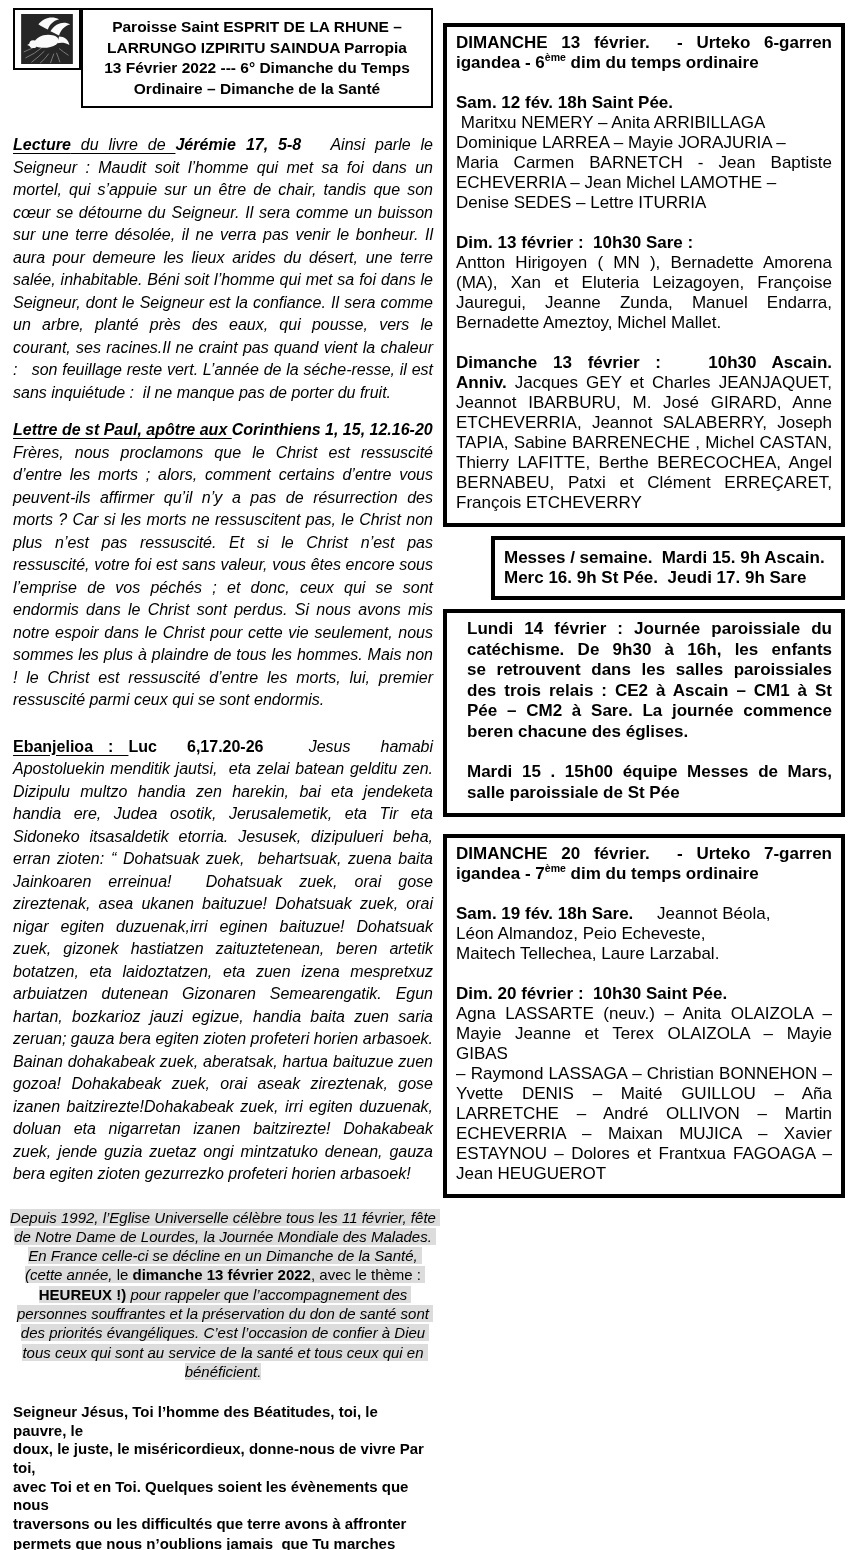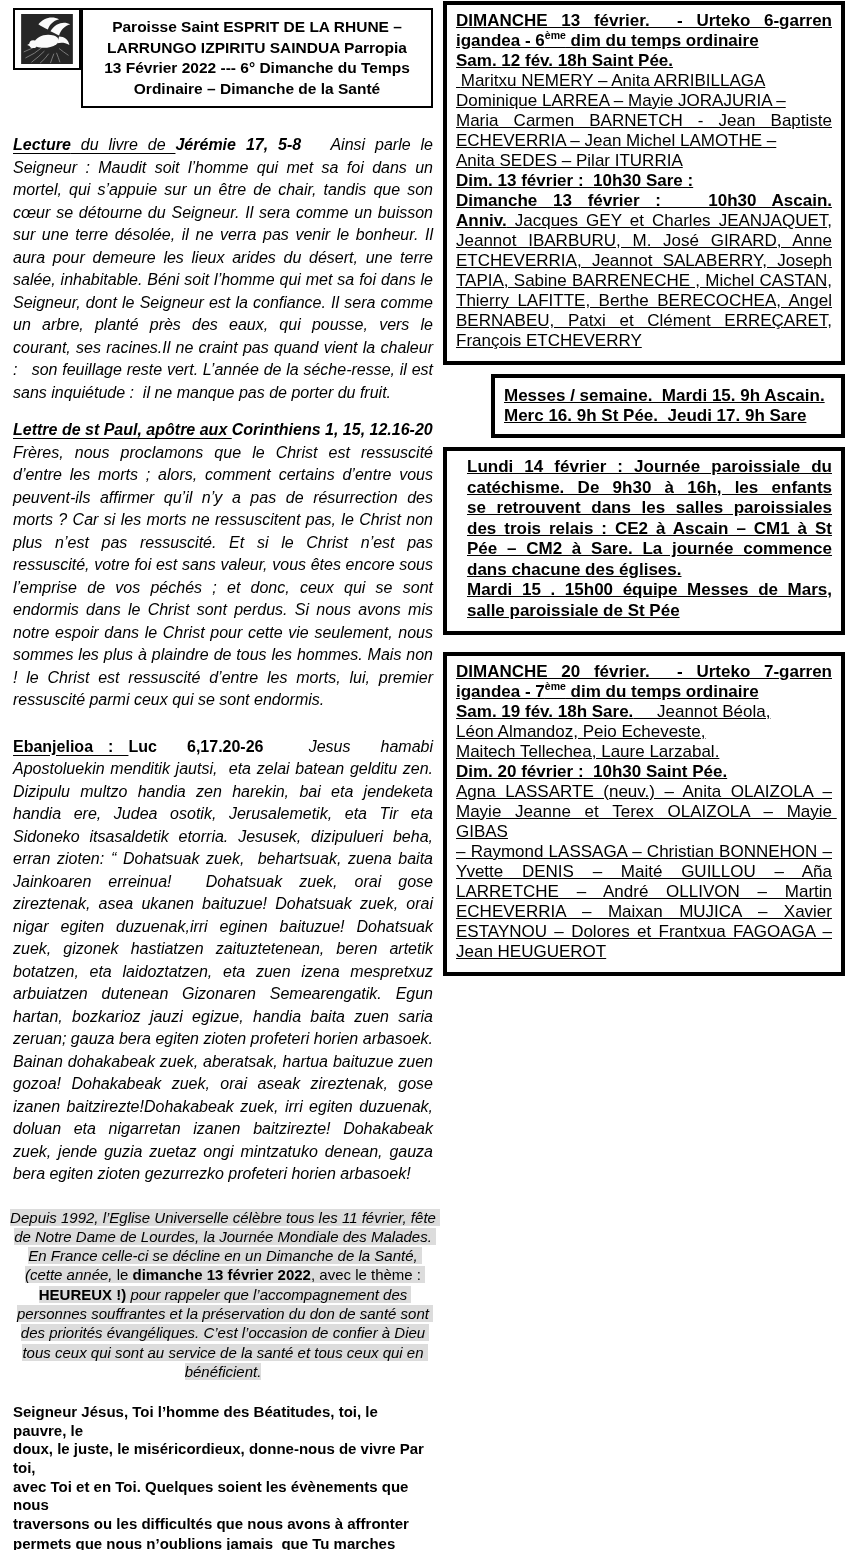--- a/index.html
+++ b/index.html
@@ -27,29 +27,29 @@
   .up { font-style:normal; }
   .blockline { display:block; }
 
   .sante { margin:22px 0 0 -5px; width:430px; font-size:15px; line-height:19.3px;
            font-style:italic; text-align:center; white-space:pre-wrap; }
   .hl { }
 
   .priere { margin-top:22px; font-size:15px; line-height:18.6px; font-style:normal;font-weight:bold; }
 
   
-  .right-col { position:absolute; left:443px; top:1px; width:402px;
-               display:flex; flex-direction:column;text-decoration:underline; }
+  .right-col { position:absolute; left:443px; top:23px; width:402px;
+               display:flex; flex-direction:column; }
   .rbox { border:4px solid #000; box-sizing:border-box; padding:6px 9px 10px 9px;
           font-size:17px; line-height:20px; }
   .box1 { margin-bottom:9px; }
   .box2 { margin-bottom:9px; padding-top:8px; padding-bottom:8px;margin-left:48px; }
   .box3 { margin-bottom:17px; line-height:20.5px;padding-left:20px; }
   .box2 .bline, .box3 .tline { font-weight:bold; }
-  .sec { }
+  .sec { margin-top:20px; }
   .bline, .tline { white-space:pre-wrap; min-height:20px; }
   .stretch { text-align:justify; text-align-last:justify; }
   sup { font-size:0.62em; vertical-align:super; line-height:0; }
 </style>
 </head>
 <body>
 
 <div class="page">
 
   <div class="left-col">
@@ -90,44 +90,50 @@
     <p class="para"><span class="blockline"><span class="bi u">Lettre de st Paul, apôtre aux </span><span class="bi">Corinthiens 1, 15, 12.16-20</span></span><span>Frères, nous proclamons que le Christ est ressuscité d’entre les morts ; alors, comment certains d’entre vous peuvent-ils affirmer qu’il n’y a pas de résurrection des morts ? Car si les morts ne ressuscitent pas, le Christ non plus n’est pas ressuscité. Et si le Christ n’est pas ressuscité, votre foi est sans valeur, vous êtes encore sous l’emprise de vos péchés ; et donc, ceux qui se sont endormis dans le Christ sont perdus. Si nous avons mis notre espoir dans le Christ pour cette vie seulement, nous sommes les plus à plaindre de tous les hommes. Mais non ! le Christ est ressuscité d’entre les morts, lui, premier ressuscité parmi ceux qui se sont endormis.</span></p>
 
     <p class="para gap-top"><span class="b u up">Ebanjelioa : </span><span class="b up">Luc  6,17.20-26</span><span>   Jesus  hamabi Apostoluekin menditik jautsi,  eta zelai batean gelditu zen. Dizipulu multzo handia zen harekin, bai eta jendeketa handia ere, Judea osotik, Jerusalemetik, eta Tir eta Sidoneko itsasaldetik etorria. Jesusek, dizipulueri beha, erran zioten: “ Dohatsuak zuek,  behartsuak, zuena baita Jainkoaren erreinua!  Dohatsuak zuek, orai gose zireztenak, asea ukanen baituzue! Dohatsuak zuek, orai nigar egiten duzuenak,irri eginen baituzue! Dohatsuak zuek, gizonek hastiatzen zaituztetenean, beren artetik botatzen, eta laidoztatzen, eta zuen izena mespretxuz arbuiatzen dutenean Gizonaren Semearengatik. Egun hartan, bozkarioz jauzi egizue, handia baita zuen saria zeruan; gauza bera egiten zioten profeteri horien arbasoek. Bainan dohakabeak zuek, aberatsak, hartua baituzue zuen gozoa! Dohakabeak zuek, orai aseak zireztenak, gose izanen baitzirezte!Dohakabeak zuek, irri egiten duzuenak, doluan eta nigarretan izanen baitzirezte! Dohakabeak zuek, jende guzia zuetaz ongi mintzatuko denean, gauza bera egiten zioten gezurrezko profeteri horien arbasoek!</span></p>
 
     <div class="sante"><span class="hl" style="background-color: rgb(220, 220, 220);"><span>Depuis 1992, l’Eglise Universelle célèbre tous les 11 février, fête de Notre Dame de Lourdes, la Journée Mondiale des Malades. En France celle-ci se décline en un Dimanche de la Santé, (cette année, </span><span class="up">le </span><span class="up b">dimanche 13 février 2022</span><span class="up">, avec le thème : </span><span class="up b">HEUREUX !)</span><span> pour rappeler que l’accompagnement des personnes souffrantes et la préservation du don de santé sont des priorités évangéliques. C’est l’occasion de confier à Dieu tous ceux qui sont au service de la santé et tous ceux qui en bénéficient.</span></span></div>
 
     <div class="priere">
         <div class="tline">Seigneur Jésus, Toi l’homme des Béatitudes, toi, le pauvre, le</div>
         <div class="tline">doux, le juste, le miséricordieux, donne-nous de vivre Par toi,</div>
         <div class="tline">avec Toi et en Toi. Quelques soient les évènements que nous</div>
-        <div class="tline">traversons ou les difficultés que nous avons à affronter</div>
+        <div class="tline">traversons ou les difficultés que terre avons à affronter</div>
         <div class="tline">permets que nous n’oublions jamais  que Tu marches  avec</div>
         <div class="tline">nous que Tu nous prends par la main, Et qu’être heureux,</div>
         <div class="tline">c’est te savoir à nos côtés  quoi qu’ilnous advienne. Amen.</div>
       </div>
   </div>
 
   <div class="right-col">
 
     <div class="rbox box1">
       <div class="bline b stretch">DIMANCHE 13 février.  - Urteko 6-garren</div>
       <div class="bline b"><span>igandea - 6</span><sup>ème</sup><span> dim du temps ordinaire</span></div>
       <div class="sec">
         <div class="bline b">Sam. 12 fév. 18h Saint Pée.</div>
         <div>
             <div class="tline"> Maritxu NEMERY – Anita ARRIBILLAGA</div>
             <div class="tline">Dominique LARREA – Mayie JORAJURIA –</div>
             <div class="tline stretch">Maria Carmen BARNETCH - Jean Baptiste</div>
             <div class="tline">ECHEVERRIA – Jean Michel LAMOTHE –</div>
-            <div class="tline">Anita SEDES – Pilar ITURRIA</div>
+            <div class="tline">Denise SEDES – Lettre ITURRIA</div>
           </div>
       </div>
       <div class="sec">
         <div class="bline b">Dim. 13 février :  10h30 Sare :</div>
+        <div>
+            <div class="tline stretch">Antton Hirigoyen ( MN ), Bernadette Amorena</div>
+            <div class="tline stretch">(MA), Xan et Eluteria Leizagoyen, Françoise</div>
+            <div class="tline stretch">Jauregui, Jeanne Zunda, Manuel Endarra,</div>
+            <div class="tline">Bernadette Ameztoy, Michel Mallet.</div>
+          </div>
       </div>
       <div class="sec">
         <div class="bline b stretch">Dimanche 13 février :   10h30 Ascain.</div>
         <div class="tline stretch"><span class="b">Anniv.</span><span> Jacques GEY et Charles JEANJAQUET,</span></div>
         <div>
             <div class="tline stretch">Jeannot IBARBURU, M. José GIRARD, Anne</div>
             <div class="tline stretch">ETCHEVERRIA, Jeannot SALABERRY, Joseph</div>
             <div class="tline stretch">TAPIA, Sabine BARRENECHE , Michel CASTAN,</div>
             <div class="tline stretch">Thierry LAFITTE, Berthe BERECOCHEA, Angel</div>
             <div class="tline stretch">BERNABEU, Patxi et Clément ERREÇARET,</div>
@@ -141,21 +147,21 @@
       <div class="bline">Merc 16. 9h St Pée.  Jeudi 17. 9h Sare</div>
     </div>
 
     <div class="rbox box3">
       <div>
           <div class="tline stretch">Lundi 14 février : Journée paroissiale du</div>
           <div class="tline stretch">catéchisme. De 9h30 à 16h, les enfants</div>
           <div class="tline stretch">se retrouvent dans les salles paroissiales</div>
           <div class="tline stretch">des trois relais : CE2 à Ascain – CM1 à St</div>
           <div class="tline stretch">Pée – CM2 à Sare. La journée commence</div>
-          <div class="tline">dans chacune des églises.</div>
+          <div class="tline">beren chacune des églises.</div>
         </div>
       <div class="sec">
           <div class="tline stretch">Mardi 15 . 15h00 équipe Messes de Mars,</div>
           <div class="tline">salle paroissiale de St Pée</div>
         </div>
     </div>
 
     <div class="rbox box4">
       <div class="bline b stretch">DIMANCHE 20 février.  - Urteko 7-garren</div>
       <div class="bline b"><span>igandea - 7</span><sup>ème</sup><span> dim du temps ordinaire</span></div>

